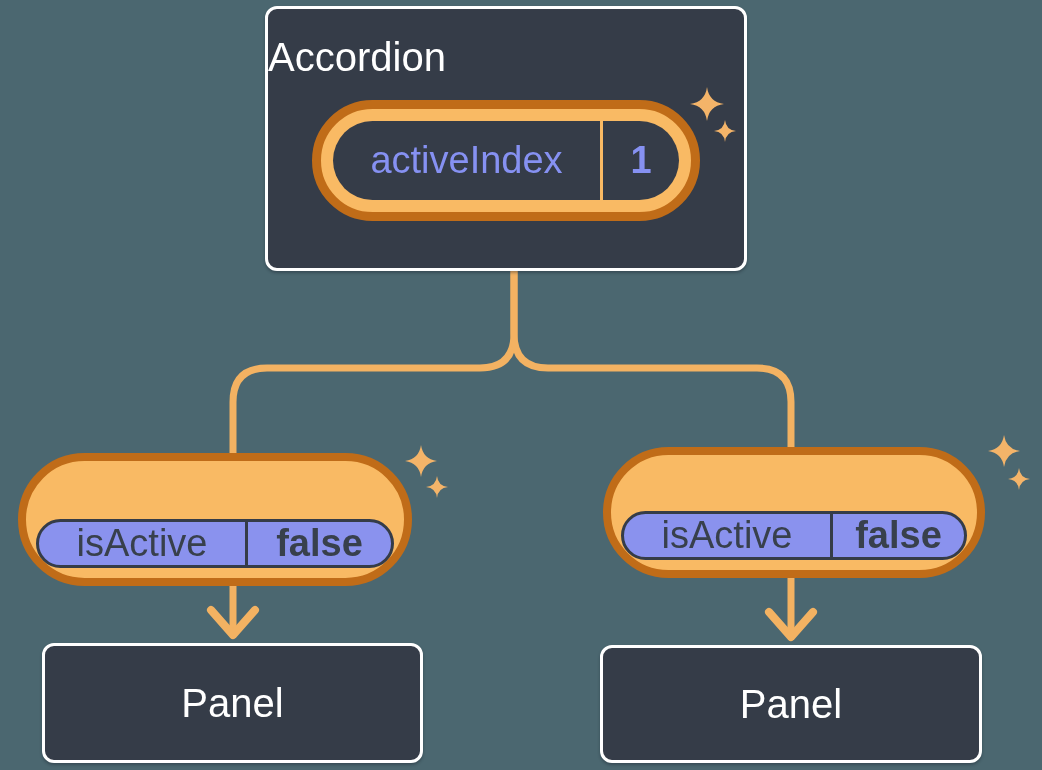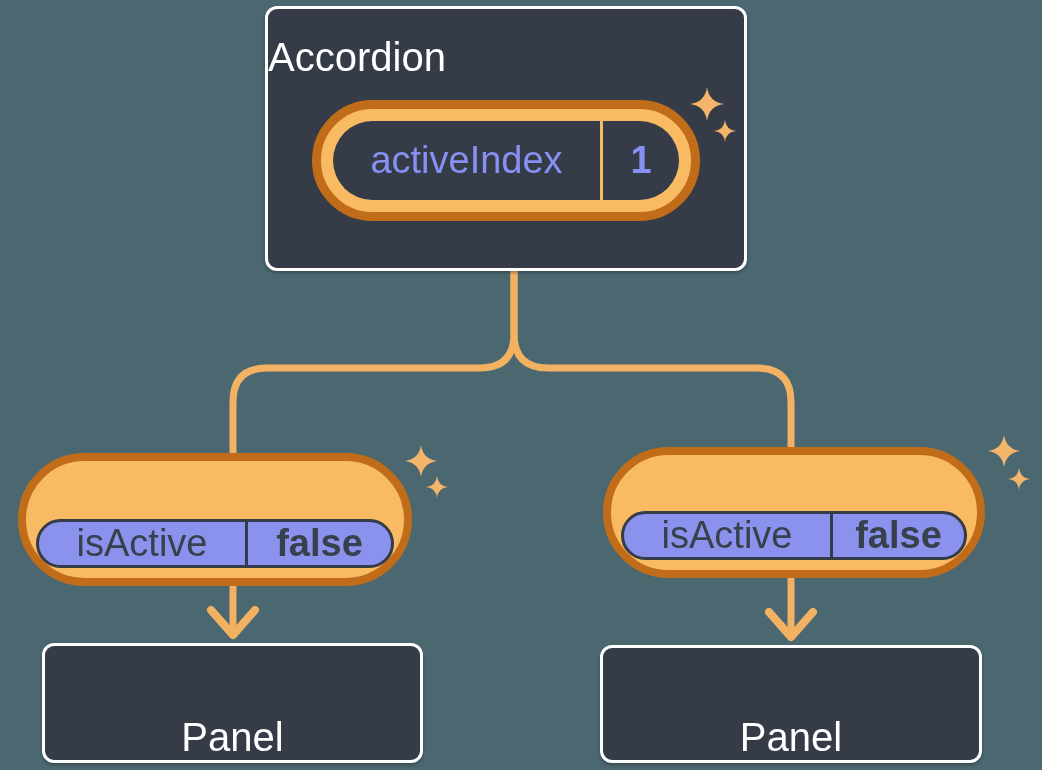--- a/index.html
+++ b/index.html
@@ -31,21 +31,21 @@
     background:var(--node-fill);
     border:3px solid var(--node-border);
     border-radius:12px;
     box-shadow:0 2px 3px rgba(20,26,36,.35);
   }
   .accordion-box{left:265px;top:6px;width:482px;height:265px;}
   .accordion-title{
     margin-top:26px;text-align:left;
     font-size:40px;font-weight:500;color:var(--text-light);
   }
-  .panel-box{display:flex;align-items:flex-end;justify-content:center;
+  .panel-box{display:flex;align-items:center;justify-content:center;
     font-size:40px;font-weight:500;color:var(--text-light);}
   .panel-left{left:42px;top:643px;width:381px;height:120px;}
   .panel-right{left:600px;top:645px;width:382px;height:118px;}
 
   .pill-outer{
     position:absolute;box-sizing:border-box;
     border-radius:999px;
     border:9px solid var(--ring-outer-orange);
     background:var(--ring-inner-orange);
     padding:12px;display:flex;

